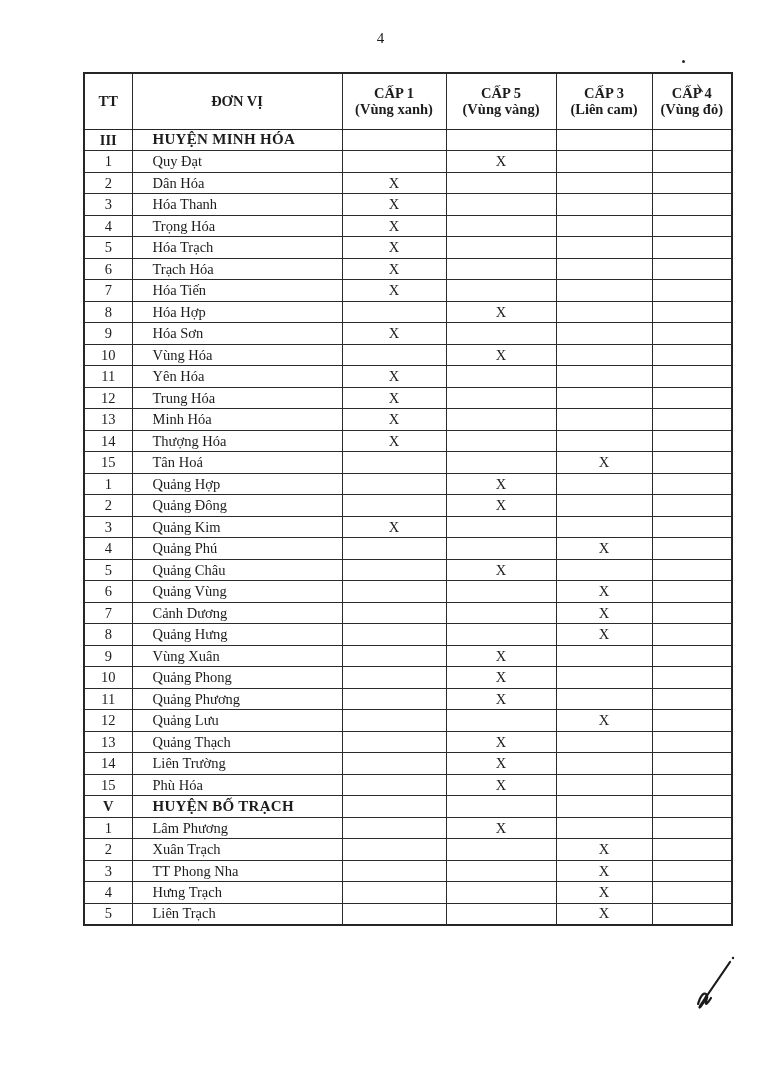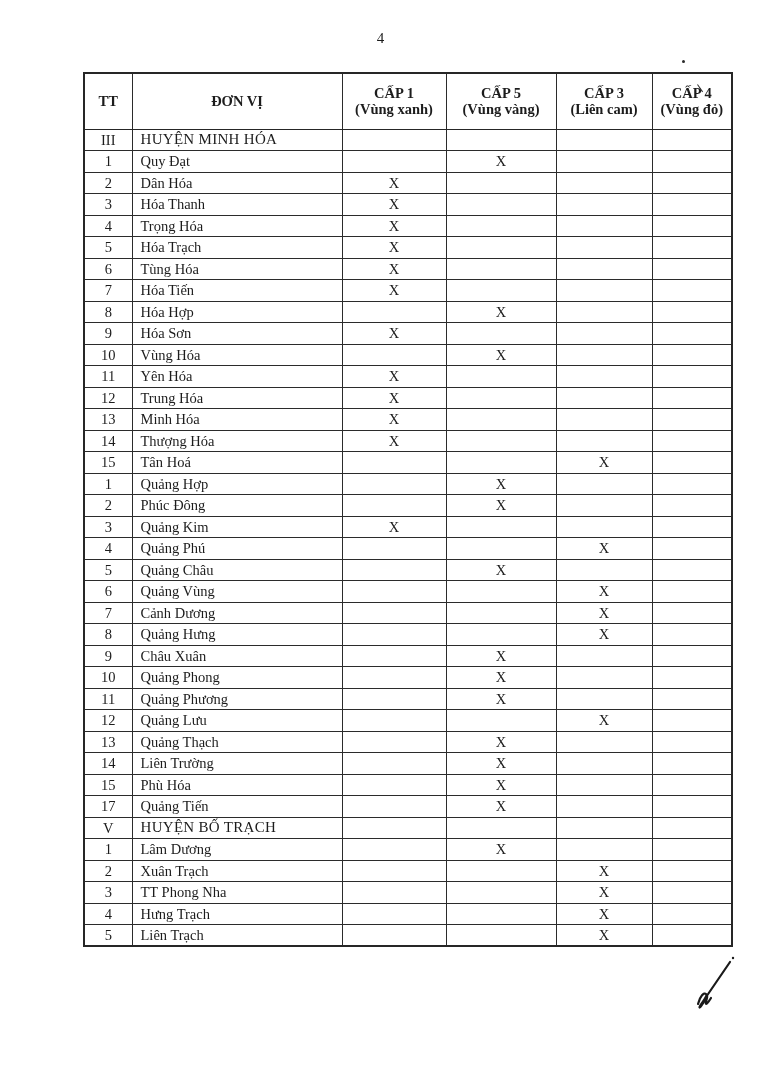--- a/index.html
+++ b/index.html
@@ -46,23 +46,23 @@
   .risk-table { border: 2px solid #262626; }
   .risk-table thead th {
     height: 56px;
     font-weight: bold;
     text-align: center;
     vertical-align: middle;
     border-bottom: 1.5px solid #262626;
   }
   .risk-table tbody td { height: 21.5px; padding: 0 2px; }
   .risk-table td.tt-cell { text-align: center; }
-  .risk-table td.name-cell { text-align: left; padding-left: 8px; }
+  .risk-table td.name-cell { text-align: left; padding-left: 20px; }
   .risk-table td.x-cell { text-align: center; }
-  .risk-table tr.section-row td { font-weight: normal; }
+  .risk-table tr.section-row td { font-weight: bold; }
   .risk-table tr.section-row td.name-cell { font-size: 15px; letter-spacing: 0.3px; }
   .header-sub { font-weight: bold; }
   .signature-mark {
     position: absolute;
     top: 948px; left: 688px;
     width: 54px; height: 70px;
   }
 </style>
 </head>
 <body>
@@ -153,21 +153,21 @@
         <tr class="data-row">
           <td class="tt-cell">5</td>
           <td class="name-cell">Hóa Trạch</td>
           <td class="x-cell">X</td>
           <td class="x-cell"></td>
           <td class="x-cell"></td>
           <td class="x-cell"></td>
         </tr>
         <tr class="data-row">
           <td class="tt-cell">6</td>
-          <td class="name-cell">Tùng Hóa</td>
+          <td class="name-cell">Trạch Hóa</td>
           <td class="x-cell">X</td>
           <td class="x-cell"></td>
           <td class="x-cell"></td>
           <td class="x-cell"></td>
         </tr>
         <tr class="data-row">
           <td class="tt-cell">7</td>
           <td class="name-cell">Hóa Tiến</td>
           <td class="x-cell">X</td>
           <td class="x-cell"></td>
@@ -241,21 +241,21 @@
         <tr class="data-row">
           <td class="tt-cell">1</td>
           <td class="name-cell">Quảng Hợp</td>
           <td class="x-cell"></td>
           <td class="x-cell">X</td>
           <td class="x-cell"></td>
           <td class="x-cell"></td>
         </tr>
         <tr class="data-row">
           <td class="tt-cell">2</td>
-          <td class="name-cell">Phúc Đông</td>
+          <td class="name-cell">Quảng Đông</td>
           <td class="x-cell"></td>
           <td class="x-cell">X</td>
           <td class="x-cell"></td>
           <td class="x-cell"></td>
         </tr>
         <tr class="data-row">
           <td class="tt-cell">3</td>
           <td class="name-cell">Quảng Kim</td>
           <td class="x-cell">X</td>
           <td class="x-cell"></td>
@@ -297,21 +297,21 @@
         <tr class="data-row">
           <td class="tt-cell">8</td>
           <td class="name-cell">Quảng Hưng</td>
           <td class="x-cell"></td>
           <td class="x-cell"></td>
           <td class="x-cell">X</td>
           <td class="x-cell"></td>
         </tr>
         <tr class="data-row">
           <td class="tt-cell">9</td>
-          <td class="name-cell">Châu Xuân</td>
+          <td class="name-cell">Vùng Xuân</td>
           <td class="x-cell"></td>
           <td class="x-cell">X</td>
           <td class="x-cell"></td>
           <td class="x-cell"></td>
         </tr>
         <tr class="data-row">
           <td class="tt-cell">10</td>
           <td class="name-cell">Quảng Phong</td>
           <td class="x-cell"></td>
           <td class="x-cell">X</td>
@@ -346,44 +346,36 @@
           <td class="tt-cell">14</td>
           <td class="name-cell">Liên Trường</td>
           <td class="x-cell"></td>
           <td class="x-cell">X</td>
           <td class="x-cell"></td>
           <td class="x-cell"></td>
         </tr>
         <tr class="data-row">
           <td class="tt-cell">15</td>
           <td class="name-cell">Phù Hóa</td>
-          <td class="x-cell"></td>
-          <td class="x-cell">X</td>
-          <td class="x-cell"></td>
-          <td class="x-cell"></td>
-        </tr>
-        <tr class="data-row">
-          <td class="tt-cell">17</td>
-          <td class="name-cell">Quảng Tiến</td>
           <td class="x-cell"></td>
           <td class="x-cell">X</td>
           <td class="x-cell"></td>
           <td class="x-cell"></td>
         </tr>
         <tr class="section-row">
           <td class="tt-cell">V</td>
           <td class="name-cell">HUYỆN BỐ TRẠCH</td>
           <td class="x-cell"></td>
           <td class="x-cell"></td>
           <td class="x-cell"></td>
           <td class="x-cell"></td>
         </tr>
         <tr class="data-row">
           <td class="tt-cell">1</td>
-          <td class="name-cell">Lâm Dương</td>
+          <td class="name-cell">Lâm Phương</td>
           <td class="x-cell"></td>
           <td class="x-cell">X</td>
           <td class="x-cell"></td>
           <td class="x-cell"></td>
         </tr>
         <tr class="data-row">
           <td class="tt-cell">2</td>
           <td class="name-cell">Xuân Trạch</td>
           <td class="x-cell"></td>
           <td class="x-cell"></td>

